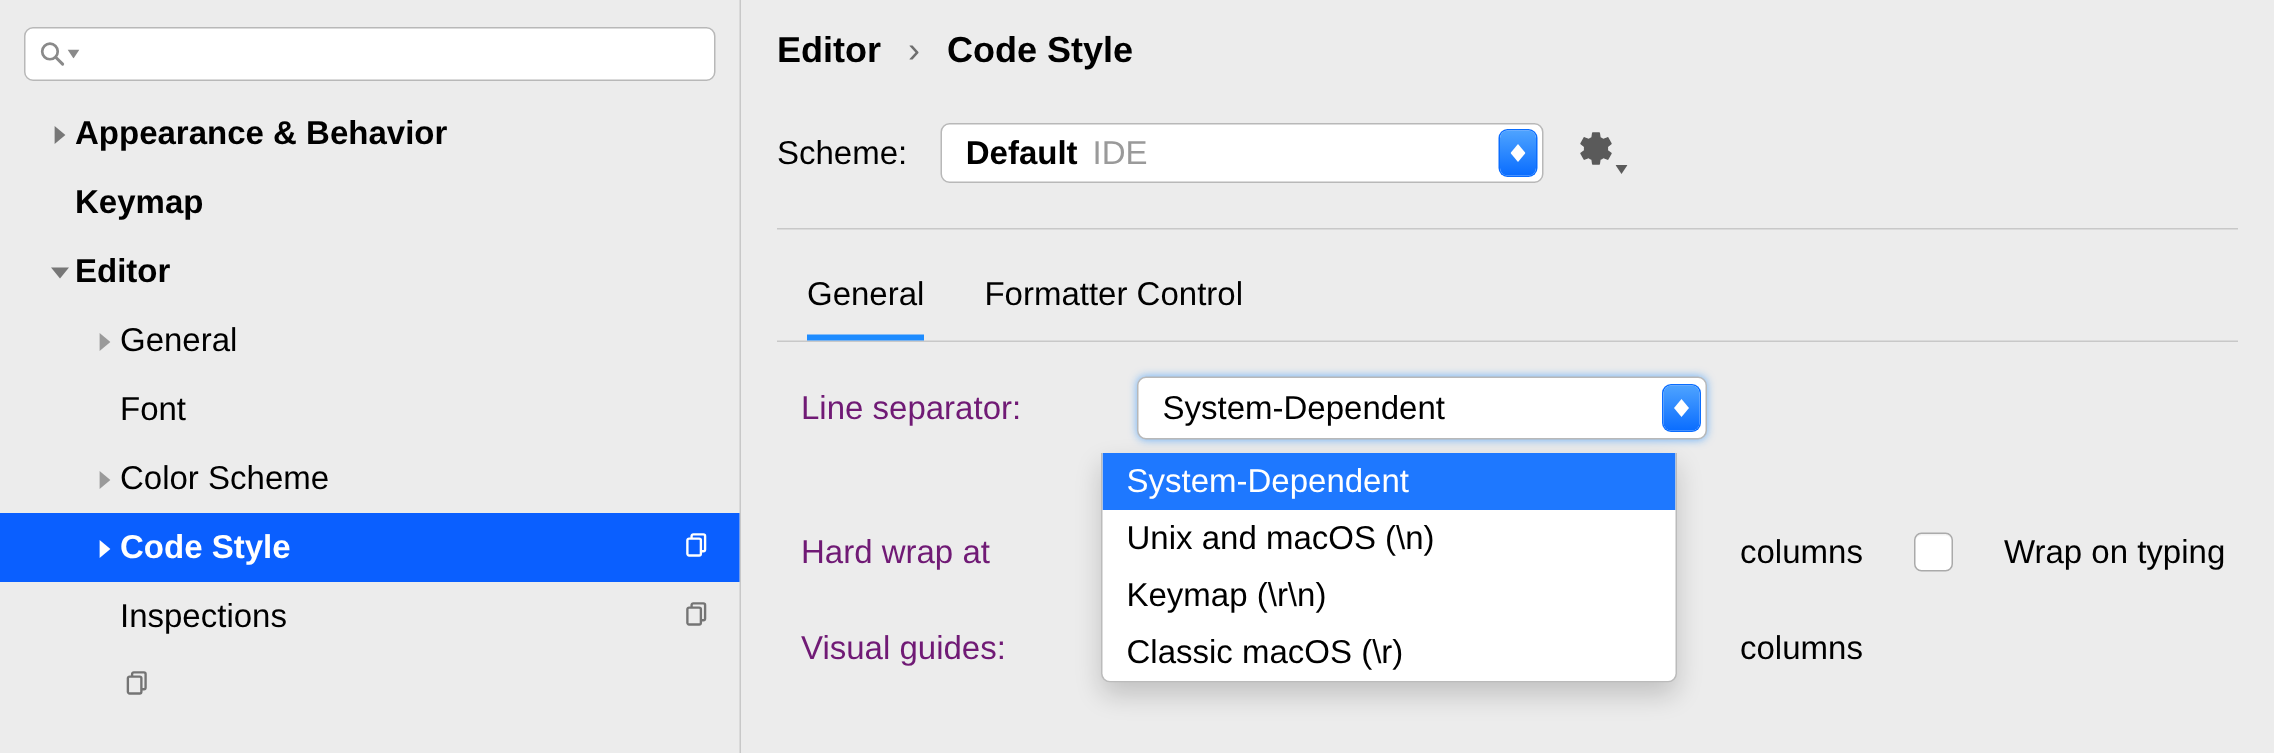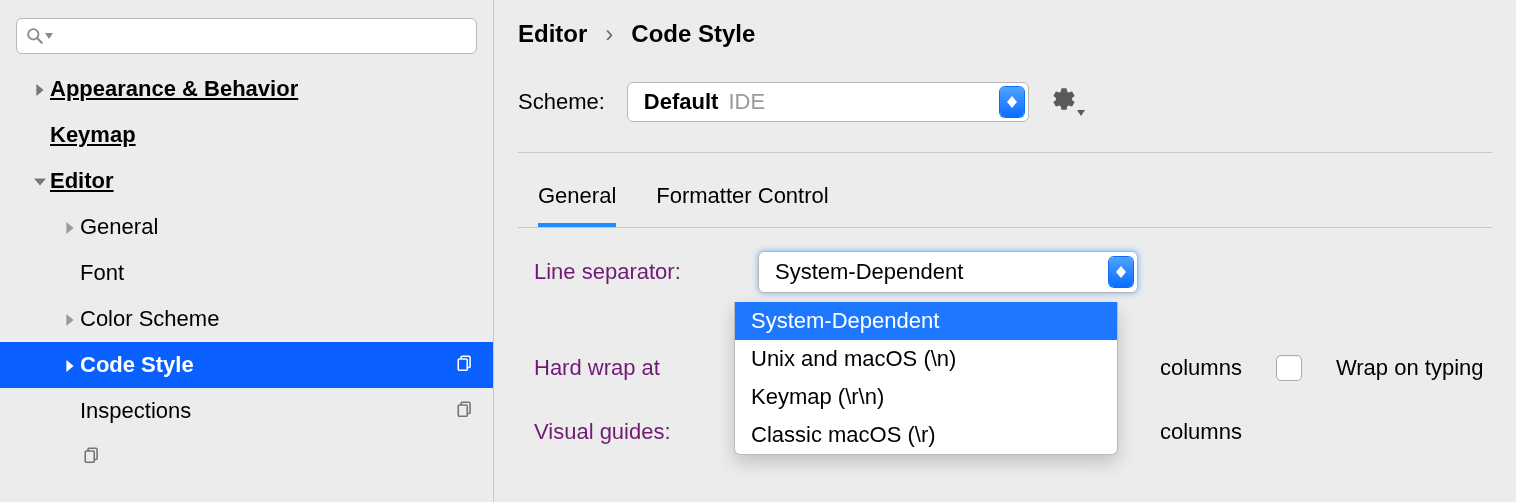--- a/index.html
+++ b/index.html
@@ -72,21 +72,21 @@
     color: #777;
     flex: 0 0 20px;
   }
   .tree-item .toggle.blank { visibility: hidden; }
   .tree-item .label { flex: 1 1 auto; }
   .tree-item .tail-icon {
     flex: 0 0 24px;
     text-align: center;
     color: #747474;
   }
-  .depth-0 { padding-left: 30px; text-decoration: underline; }
+  .depth-0 { padding-left: 30px; }
   .depth-1 { padding-left: 60px; }
   .bold { font-weight: 700; }
   .selected {
     background: #0a5fff;
     color: #fff;
   }
   .selected .toggle, .selected .tail-icon { color: #fff; }
 
   
   .main {

